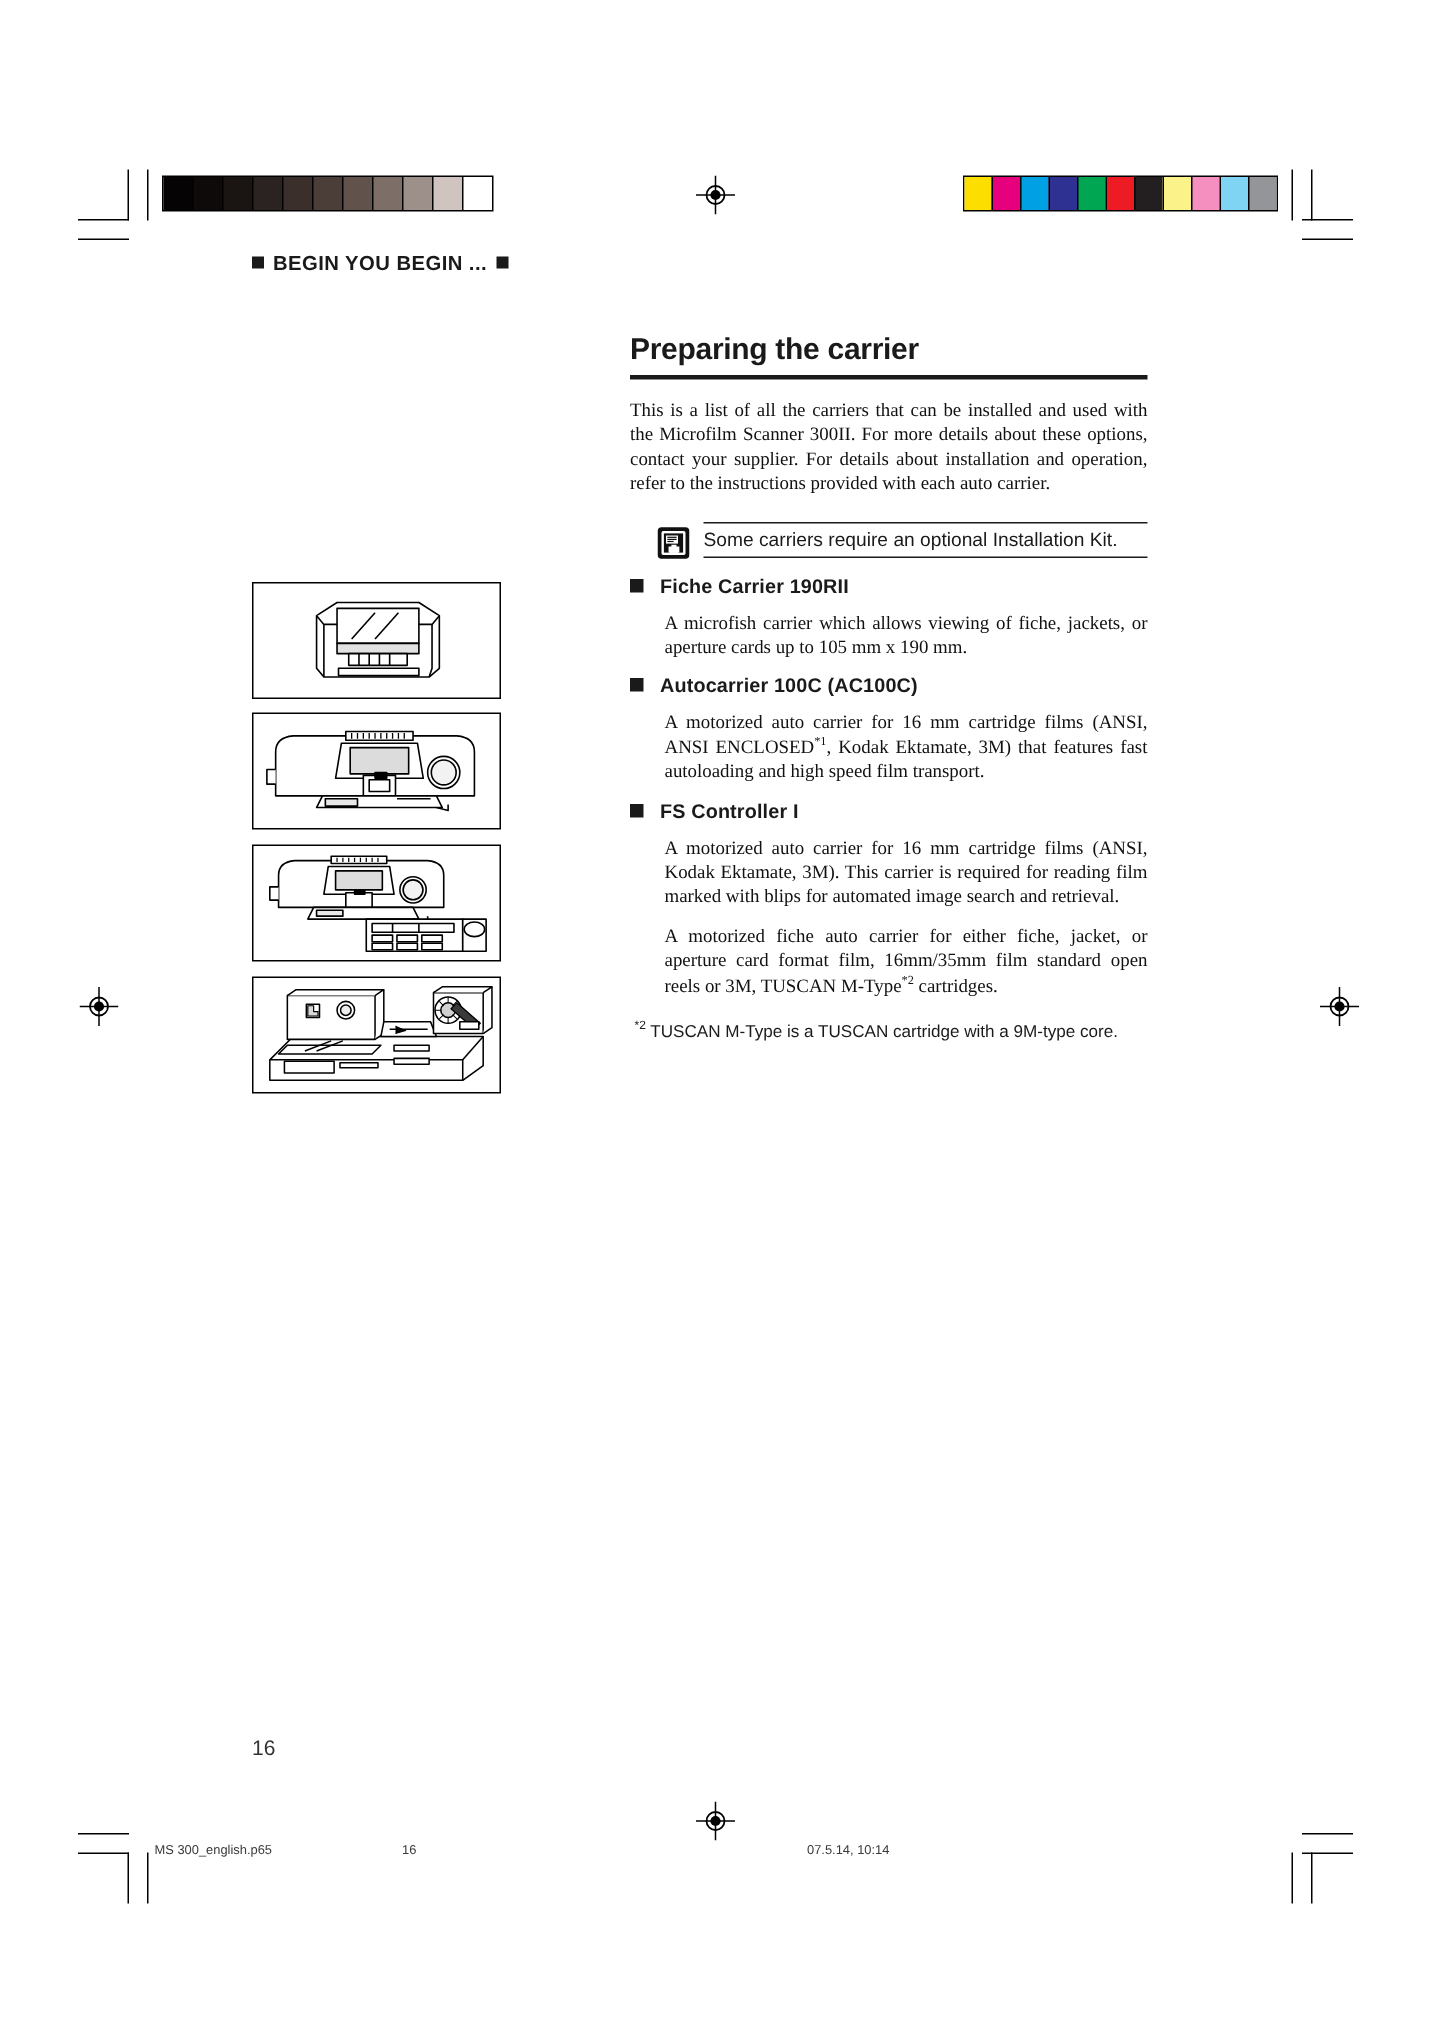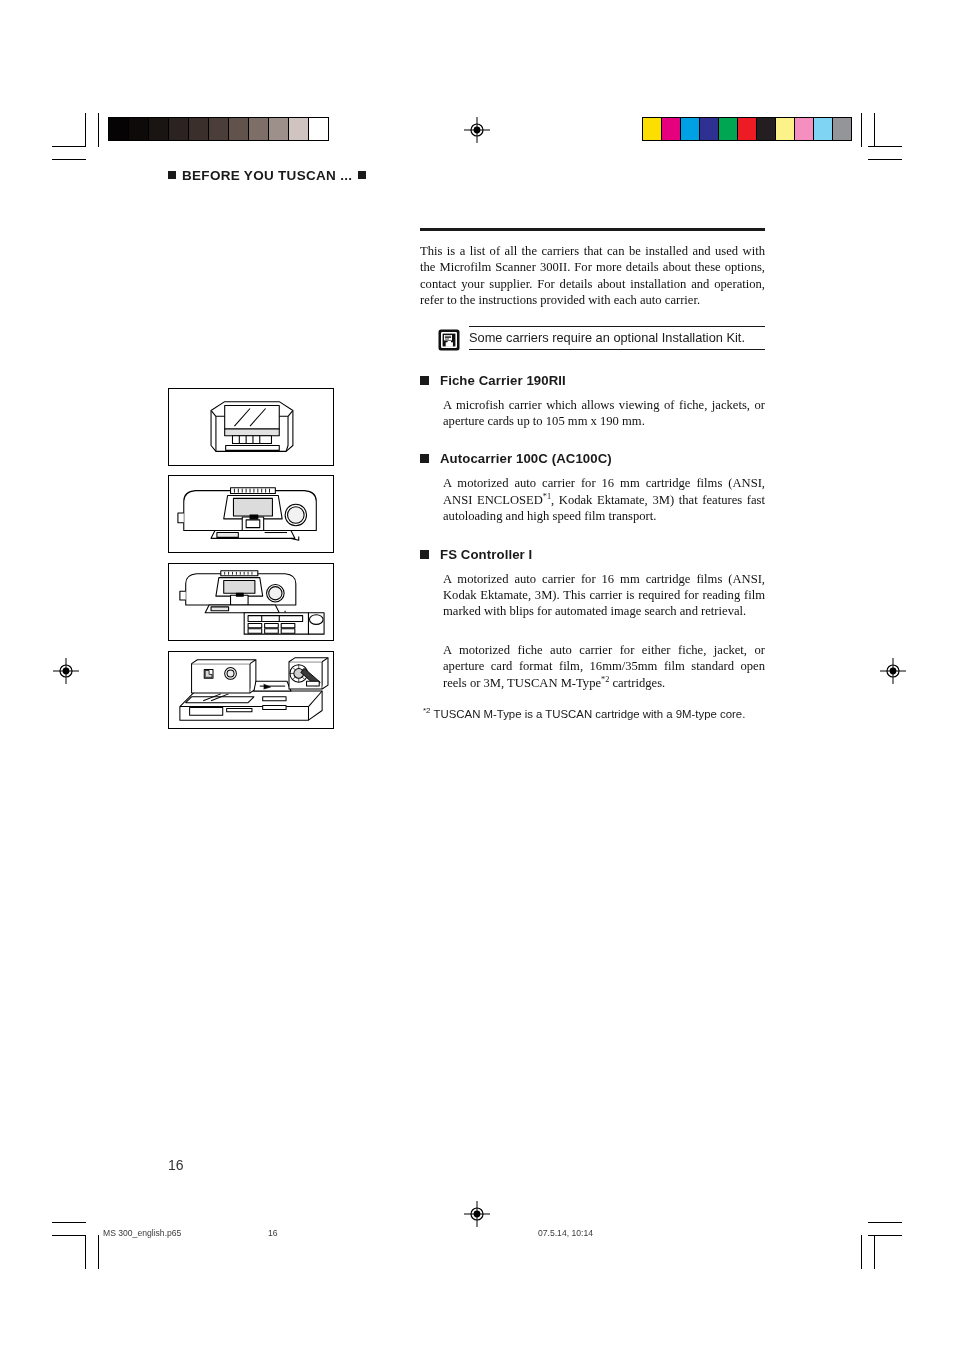--- a/index.html
+++ b/index.html
@@ -126,21 +126,21 @@
     border-bottom: 1.5px solid #1a1a1a;
     padding: 3px 0 4px 0;
   }
   .note-text {
     font-size: 12.8px;
     line-height: 15px;
     color: #1a1a1a;
   }
 
   
-  .section { margin-top: 22px; }
+  .section { margin-top: 10px; }
   .section.tight { }
 
   .sec-head {
     font-size: 13.2px;
     font-weight: bold;
     color: #1a1a1a;
     letter-spacing: 0.1px;
     display: flex;
     align-items: center;
   }
@@ -288,21 +288,21 @@
       <div class="sw" style="background: rgb(0, 166, 81);"></div>
       <div class="sw" style="background: rgb(237, 28, 36);"></div>
       <div class="sw" style="background: rgb(35, 31, 32);"></div>
       <div class="sw" style="background: rgb(251, 242, 138);"></div>
       <div class="sw" style="background: rgb(244, 143, 192);"></div>
       <div class="sw" style="background: rgb(127, 212, 244);"></div>
       <div class="sw" style="background: rgb(147, 149, 152);"></div>
     </div>
 
   <div class="runhead">
-    <span class="sq"></span><span class="txt">BEFORE YOU TUSCAN ...</span><span class="sq"></span>
+    <span class="sq"></span><span class="txt">BEGIN YOU BEGIN ...</span><span class="sq"></span>
   </div>
 
   <div class="figbox" style="top:388px;">
     <svg viewBox="0 0 166 78" preserveAspectRatio="xMidYMid meet">
       <g fill="none" stroke="#000" stroke-width="1.1" stroke-linejoin="round">
         <path d="M42 22 L56 13 L112 13 L126 22 L126 58 L119 64 L47 64 L42 58 Z" fill="#fff"></path>
         <path d="M42 22 L47 28 L121 28 L126 22" fill="#fff"></path>
         <path d="M47 28 L47 64"></path>
         <path d="M121 28 L121 58 L119 64"></path>
         <rect x="56" y="17" width="56" height="24" fill="#fff"></rect>
@@ -434,20 +434,21 @@
           <line x1="135" y1="19" x2="138" y2="16"></line>
         </g>
         <path d="M138 17 L154 31 L150 35 L134 21 Z" fill="#3a3a3a" stroke-width="0.9"></path>
         <rect x="140" y="30" width="13" height="5" fill="#fff"></rect>
       </g>
     </svg>
   </div>
 
   <div class="col">
 
+    <h1 class="title">Preparing the carrier</h1>
     <div class="title-rule"></div>
 
     <p class="body">This is a list of all the carriers that can be installed and used with the Microfilm Scanner 300II. For more details about these options, contact your supplier. For details about installation and operation, refer to the instructions provided with each auto carrier.</p>
 
     <div class="note">
       <div class="note-icon">
         <svg viewBox="0 0 22 22" width="22" height="22">
           <rect x="0.5" y="0.5" width="21" height="21" rx="2.5" fill="#111"></rect>
           <rect x="3" y="3" width="16" height="16" rx="1.2" fill="#fff"></rect>
           <rect x="4.6" y="4.6" width="12.8" height="12.8" fill="#111"></rect>

